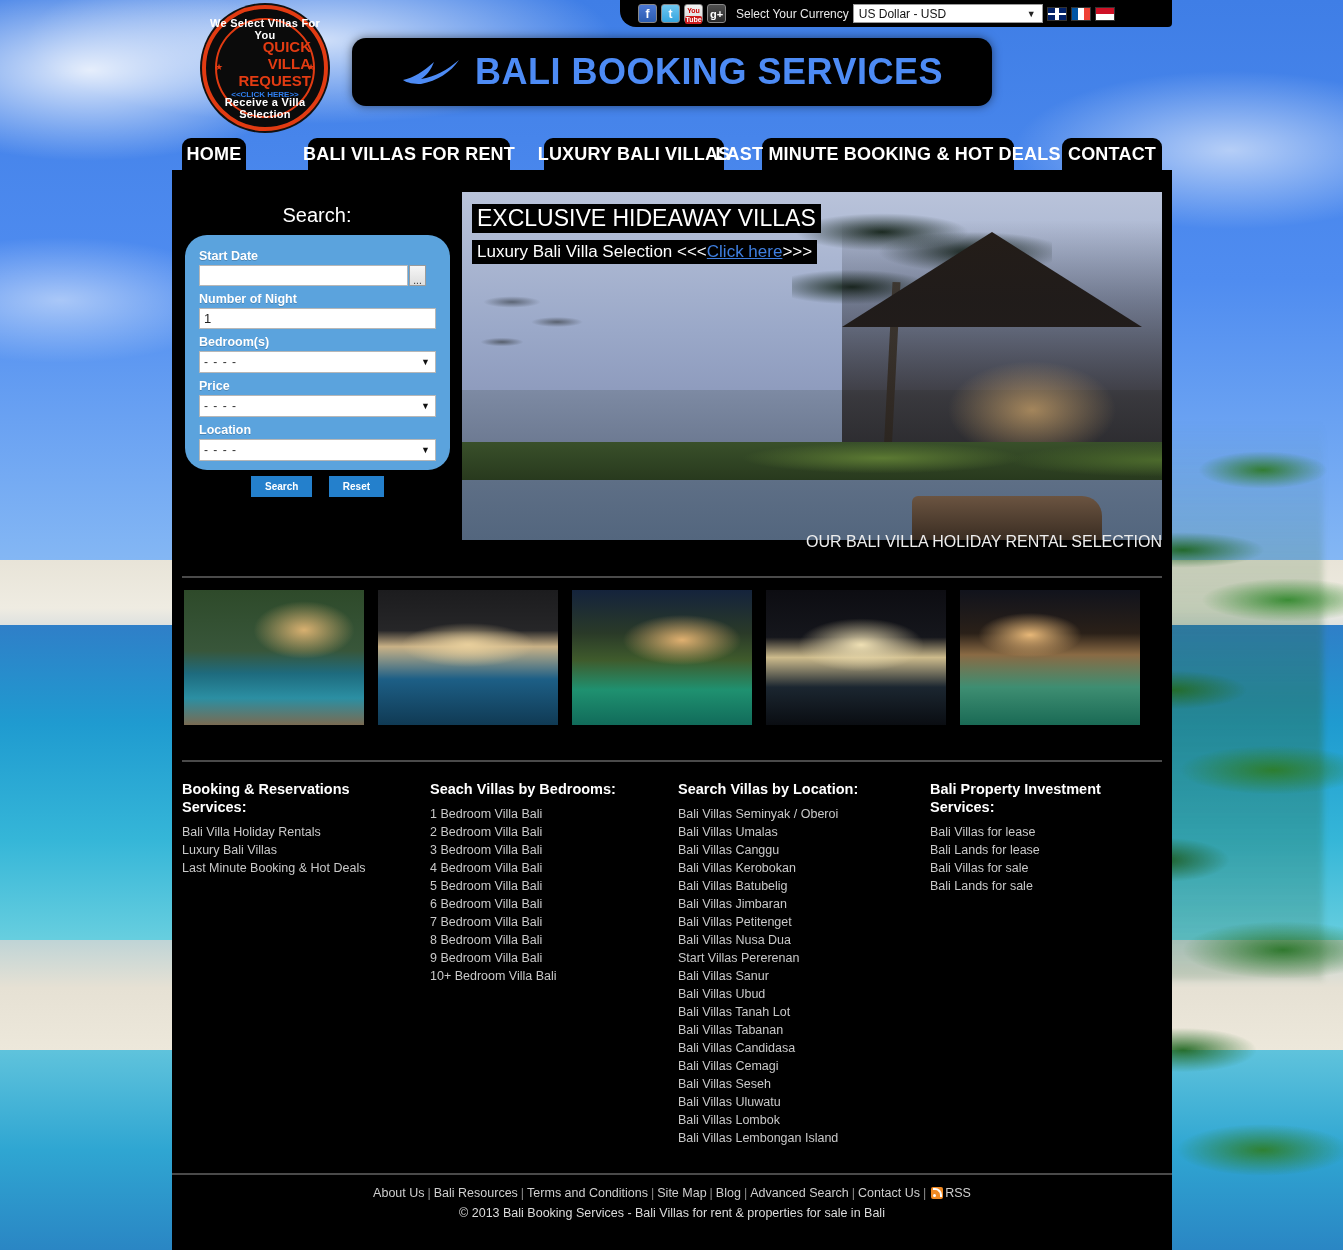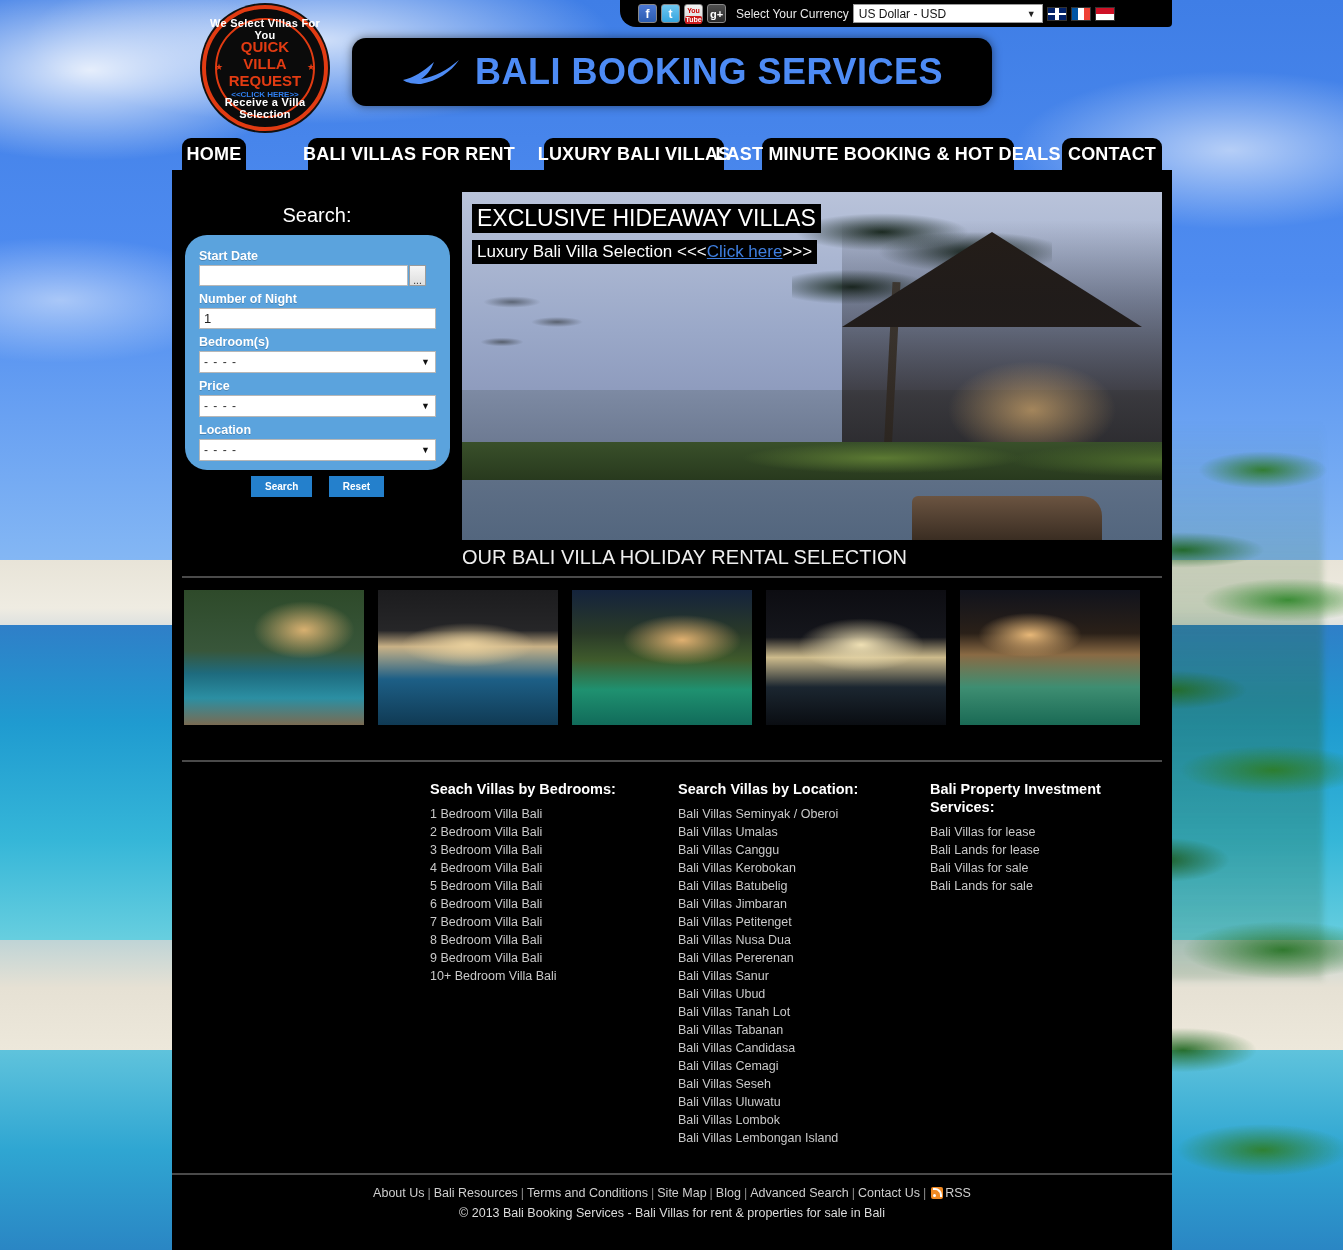--- a/index.html
+++ b/index.html
@@ -111,21 +111,21 @@
   .badge-arc-top, .badge-arc-bot {
     position: absolute; left: 0; width: 100%; text-align: center;
     color: #fff; font-size: 11px; font-weight: bold; letter-spacing: .3px;
   }
   .badge-arc-top { top: 8px; }
   .badge-arc-bot { bottom: 7px; }
   .badge-core {
     position: absolute; left: 50%; top: 50%; transform: translate(-50%,-50%);
     width: 92px; text-align: center;
   }
-  .badge-core .l { color: #e23b12; font-size: 15px; font-weight: bold; line-height: 17px; }
+  .badge-core .l { color: #e23b12; font-size: 15px; font-weight: bold; line-height: 17px; text-align: right; }
   .badge-core .c { color: #2f7ff0; font-size: 8px; font-weight: bold; margin-top: 1px; }
   .badge-star { position: absolute; color: #e23b12; font-size: 9px; top: 50%; margin-top: -6px; }
   .badge-star.left { left: 9px; }
   .badge-star.right { right: 9px; }
 
   .logo-bar {
     position: absolute; left: 180px; top: 38px; width: 640px; height: 68px;
     background: #000; border-radius: 14px;
     display: flex; align-items: center; justify-content: center; gap: 14px;
     z-index: 20; box-shadow: 0 0 10px rgba(0,0,0,.5);
@@ -237,22 +237,22 @@
     position: absolute; left: 10px; top: 12px; background: #000; color: #fff;
     font-size: 23px; padding: 1px 5px; white-space: nowrap;
   }
   .hero-cap2 {
     position: absolute; left: 10px; top: 48px; background: #000; color: #fff;
     font-size: 17px; padding: 2px 5px; white-space: nowrap;
   }
   .hero-cap2 a { color: #3f7fe0; text-decoration: underline; }
 
   .section-title {
-    position: absolute; left: 290px; top: 368px; width: 700px; text-align: left;
-    color: #eee; font-size: 20px;
+    position: absolute; left: 290px; top: 355px; width: 700px; text-align: right;
+    color: #eee; font-size: 16px;
   }
   .hr-line {
     position: absolute; left: 10px; top: 398px; width: 980px; height: 2px; background: #4a4a4a;
   }
 
   
   .thumbs { position: absolute; left: 10px; top: 412px; width: 980px; height: 150px; }
   .thumb {
     position: absolute; top: 0; width: 180px; height: 135px; overflow: hidden;
     background: #16212c; cursor: pointer;
@@ -434,20 +434,26 @@
       <div class="thumb t1"></div>
       <div class="thumb t2"></div>
       <div class="thumb t3"></div>
       <div class="thumb t4"></div>
       <div class="thumb t5"></div>
     </div>
 
     <div class="footcols">
       <div class="fdiv"></div>
 
+      <div class="fcol fcol-1">
+        <div class="fhead">Booking &amp; Reservations Services:</div>
+        <div class="flink">Bali Villa Holiday Rentals</div>
+        <div class="flink">Luxury Bali Villas</div>
+        <div class="flink">Last Minute Booking &amp; Hot Deals</div>
+      </div>
 
       <div class="fcol fcol-2">
         <div class="fhead">Seach Villas by Bedrooms:</div>
         <div class="flink">1 Bedroom Villa Bali</div>
         <div class="flink">2 Bedroom Villa Bali</div>
         <div class="flink">3 Bedroom Villa Bali</div>
         <div class="flink">4 Bedroom Villa Bali</div>
         <div class="flink">5 Bedroom Villa Bali</div>
         <div class="flink">6 Bedroom Villa Bali</div>
         <div class="flink">7 Bedroom Villa Bali</div>
@@ -459,21 +465,21 @@
       <div class="fcol fcol-3">
         <div class="fhead">Search Villas by Location:</div>
         <div class="flink">Bali Villas Seminyak / Oberoi</div>
         <div class="flink">Bali Villas Umalas</div>
         <div class="flink">Bali Villas Canggu</div>
         <div class="flink">Bali Villas Kerobokan</div>
         <div class="flink">Bali Villas Batubelig</div>
         <div class="flink">Bali Villas Jimbaran</div>
         <div class="flink">Bali Villas Petitenget</div>
         <div class="flink">Bali Villas Nusa Dua</div>
-        <div class="flink">Bali Villas Pererenan</div>
+        <div class="flink">Start Villas Pererenan</div>
         <div class="flink">Bali Villas Sanur</div>
         <div class="flink">Bali Villas Ubud</div>
         <div class="flink">Bali Villas Tanah Lot</div>
         <div class="flink">Bali Villas Tabanan</div>
         <div class="flink">Bali Villas Candidasa</div>
         <div class="flink">Bali Villas Cemagi</div>
         <div class="flink">Bali Villas Seseh</div>
         <div class="flink">Bali Villas Uluwatu</div>
         <div class="flink">Bali Villas Lombok</div>
         <div class="flink">Bali Villas Lembongan Island</div>

